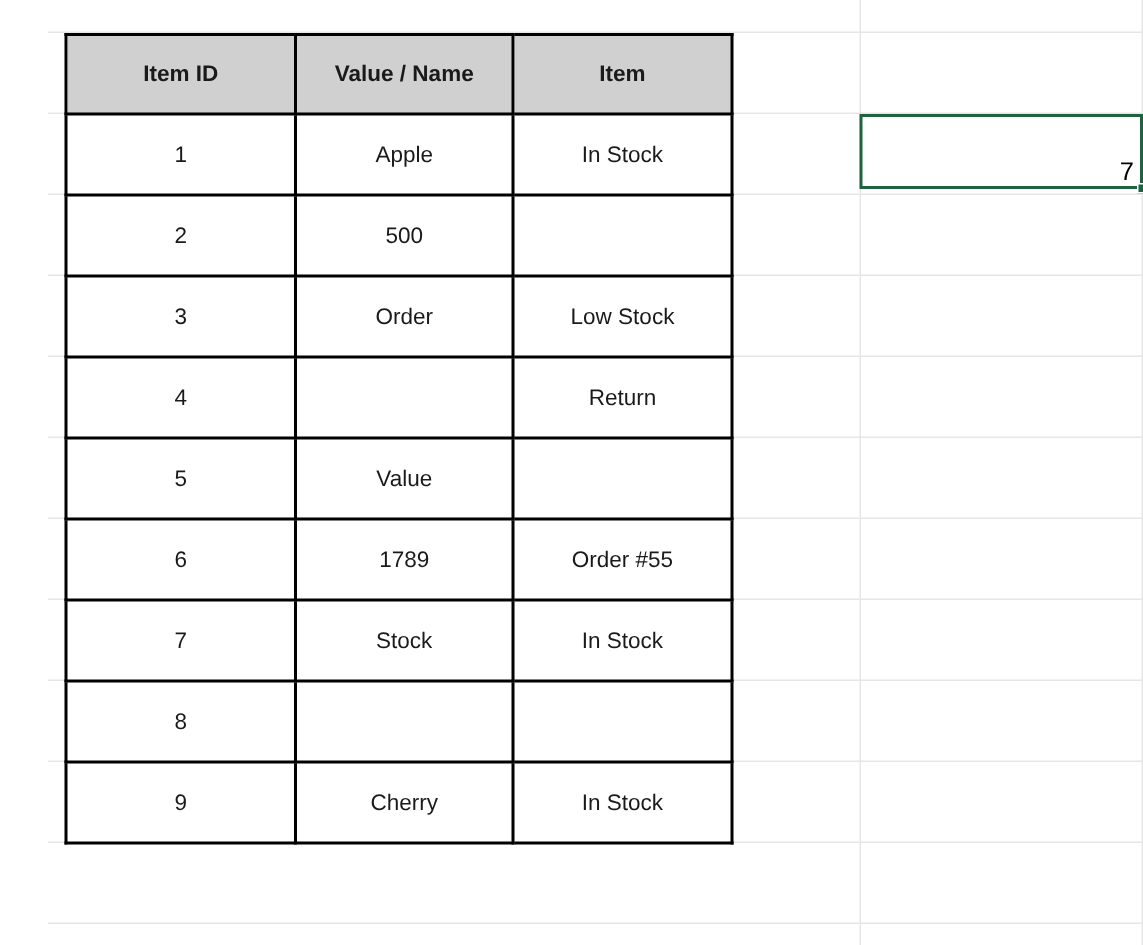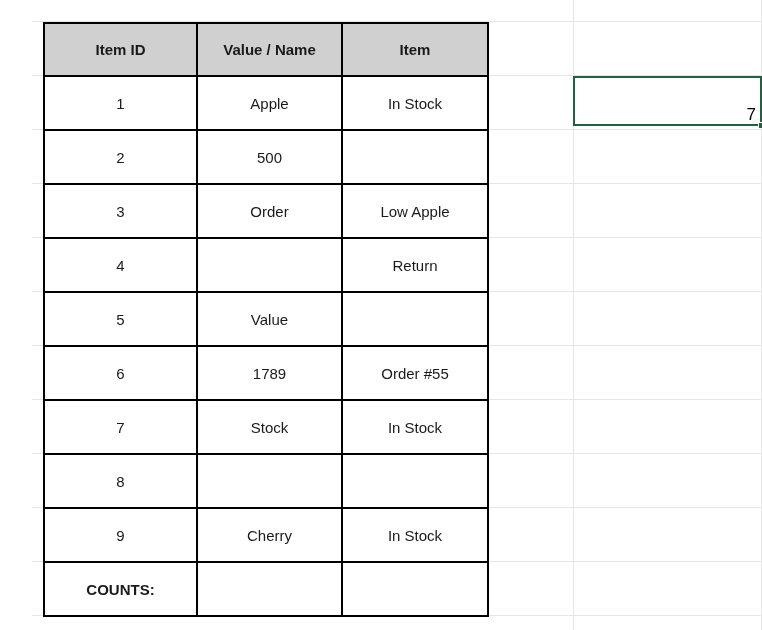--- a/index.html
+++ b/index.html
@@ -147,21 +147,21 @@
         <td>In Stock</td>
       </tr>
       <tr>
         <td class="label-cell">2</td>
         <td>500</td>
         <td></td>
       </tr>
       <tr>
         <td class="label-cell">3</td>
         <td>Order</td>
-        <td>Low Apple</td>
+        <td>Low Stock</td>
       </tr>
       <tr>
         <td class="label-cell">4</td>
         <td></td>
         <td>Return</td>
       </tr>
       <tr>
         <td class="label-cell">5</td>
         <td>Value</td>
         <td></td>
@@ -179,25 +179,20 @@
       <tr>
         <td class="label-cell">8</td>
         <td></td>
         <td></td>
       </tr>
       <tr>
         <td class="label-cell">9</td>
         <td>Cherry</td>
         <td>In Stock</td>
       </tr>
-      <tr class="counts-row">
-        <td class="label-cell">COUNTS:</td>
-        <td></td>
-        <td></td>
-      </tr>
     </tbody>
   </table>
 
   <div id="active-cell">
     <span class="cell-value">7</span>
   </div>
   <div id="fill-handle"></div>
 
 </div>
 

